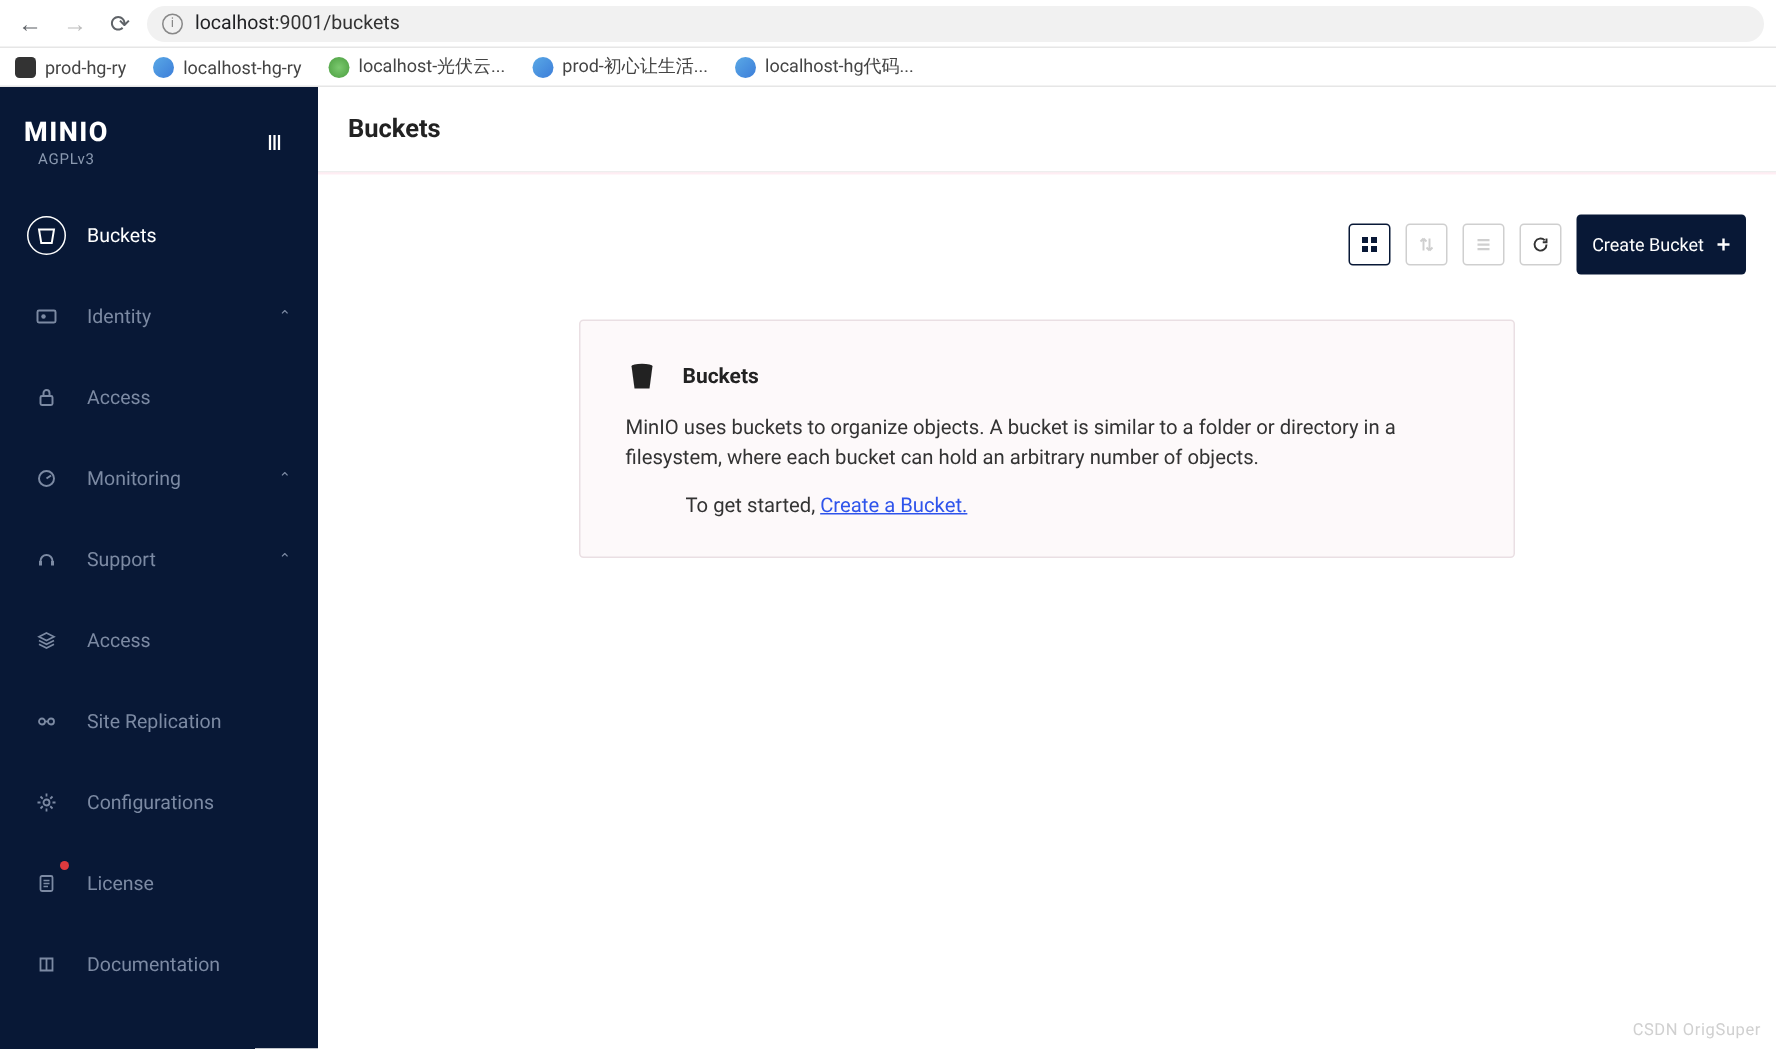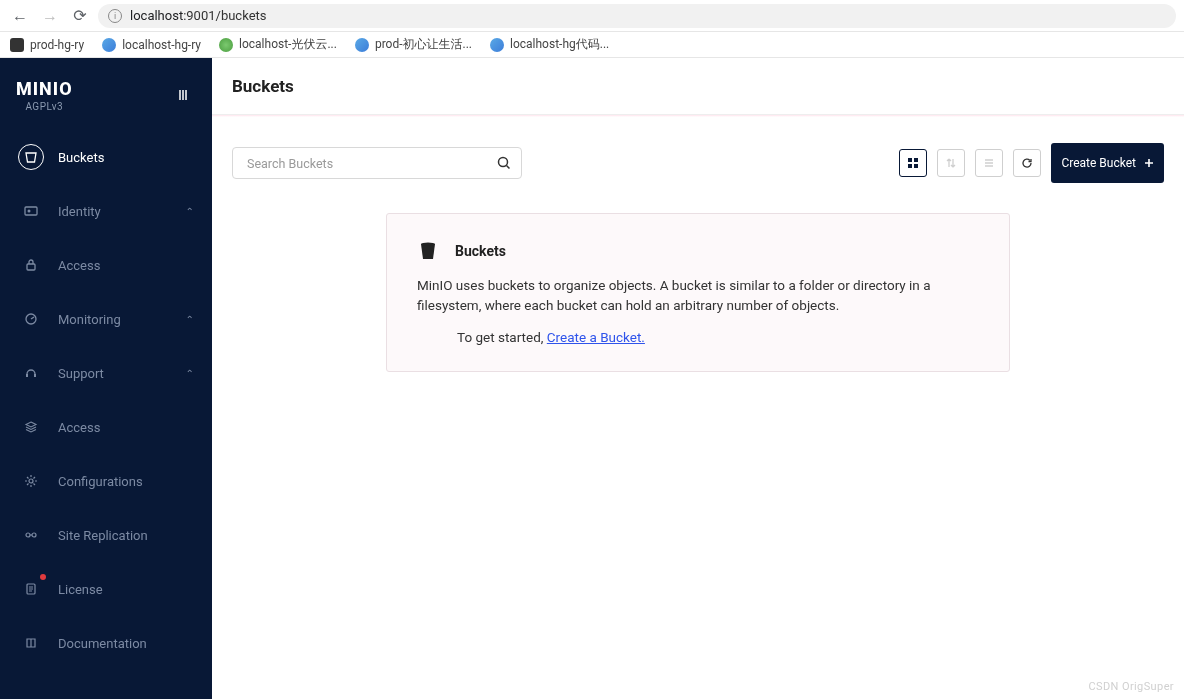--- a/index.html
+++ b/index.html
@@ -166,37 +166,37 @@
         <span class="ico">
             <svg width="14" height="14" viewBox="0 0 14 14">
               <path d="M7 2l5 2.5L7 7 2 4.5zM2 7l5 2.5L12 7M2 9.5L7 12l5-2.5" fill="none" stroke="#7c8aa3" stroke-width="1.1"></path>
             </svg>
           </span>
         <span>Access</span>
       </li>
       <li class="nav-item">
         <span class="ico">
             <svg width="14" height="14" viewBox="0 0 14 14">
-              <circle cx="7" cy="7" r="2" fill="none" stroke="#7c8aa3" stroke-width="1.2"></circle>
-              <path d="M7 1v2M7 11v2M1 7h2M11 7h2M3 3l1.5 1.5M9.5 9.5L11 11M11 3l-1.5 1.5M4.5 9.5L3 11" stroke="#7c8aa3" stroke-width="1.2"></path>
-            </svg>
-          </span>
-        <span>Configurations</span>
-      </li>
-      <li class="nav-item">
-        <span class="ico">
-            <svg width="14" height="14" viewBox="0 0 14 14">
               <circle cx="4" cy="7" r="2" fill="none" stroke="#7c8aa3" stroke-width="1.2"></circle>
               <circle cx="10" cy="7" r="2" fill="none" stroke="#7c8aa3" stroke-width="1.2"></circle>
               <path d="M6 7h2" stroke="#7c8aa3" stroke-width="1.2"></path>
             </svg>
           </span>
         <span>Site Replication</span>
       </li>
       <li class="nav-item">
+        <span class="ico">
+            <svg width="14" height="14" viewBox="0 0 14 14">
+              <circle cx="7" cy="7" r="2" fill="none" stroke="#7c8aa3" stroke-width="1.2"></circle>
+              <path d="M7 1v2M7 11v2M1 7h2M11 7h2M3 3l1.5 1.5M9.5 9.5L11 11M11 3l-1.5 1.5M4.5 9.5L3 11" stroke="#7c8aa3" stroke-width="1.2"></path>
+            </svg>
+          </span>
+        <span>Configurations</span>
+      </li>
+      <li class="nav-item">
         <span class="nav-dot"></span>
         <span class="ico">
             <svg width="14" height="14" viewBox="0 0 14 14">
               <rect x="3" y="2" width="8" height="10" rx="1" fill="none" stroke="#7c8aa3" stroke-width="1.2"></rect>
               <path d="M5 5h4M5 7h4M5 9h3" stroke="#7c8aa3" stroke-width="1"></path>
             </svg>
           </span>
         <span>License</span>
       </li>
       <li class="nav-item">
@@ -208,29 +208,20 @@
         <span>Documentation</span>
       </li>
     </ul>
   </aside>
 
   <main class="main">
     <div class="page-header">Buckets</div>
     <div class="banner-strip"></div>
 
     <div class="toolbar">
-      <div class="search-wrap">
-        <input class="search-input" placeholder="Search Buckets" style="">
-        <span class="search-icon">
-          <svg width="16" height="16" viewBox="0 0 16 16">
-              <circle cx="7" cy="7" r="4.5" fill="none" stroke="#333" stroke-width="1.5"></circle>
-              <path d="M10.5 10.5l3 3" stroke="#333" stroke-width="1.5"></path>
-            </svg>
-        </span>
-      </div>
       <div class="toolbar-spacer"></div>
       <div class="tool-btn active">
         <svg width="12" height="12" viewBox="0 0 12 12">
             <rect x="1" y="1" width="4" height="4" fill="#081836"></rect>
             <rect x="7" y="1" width="4" height="4" fill="#081836"></rect>
             <rect x="1" y="7" width="4" height="4" fill="#081836"></rect>
             <rect x="7" y="7" width="4" height="4" fill="#081836"></rect>
           </svg>
       </div>
       <div class="tool-btn disabled">

